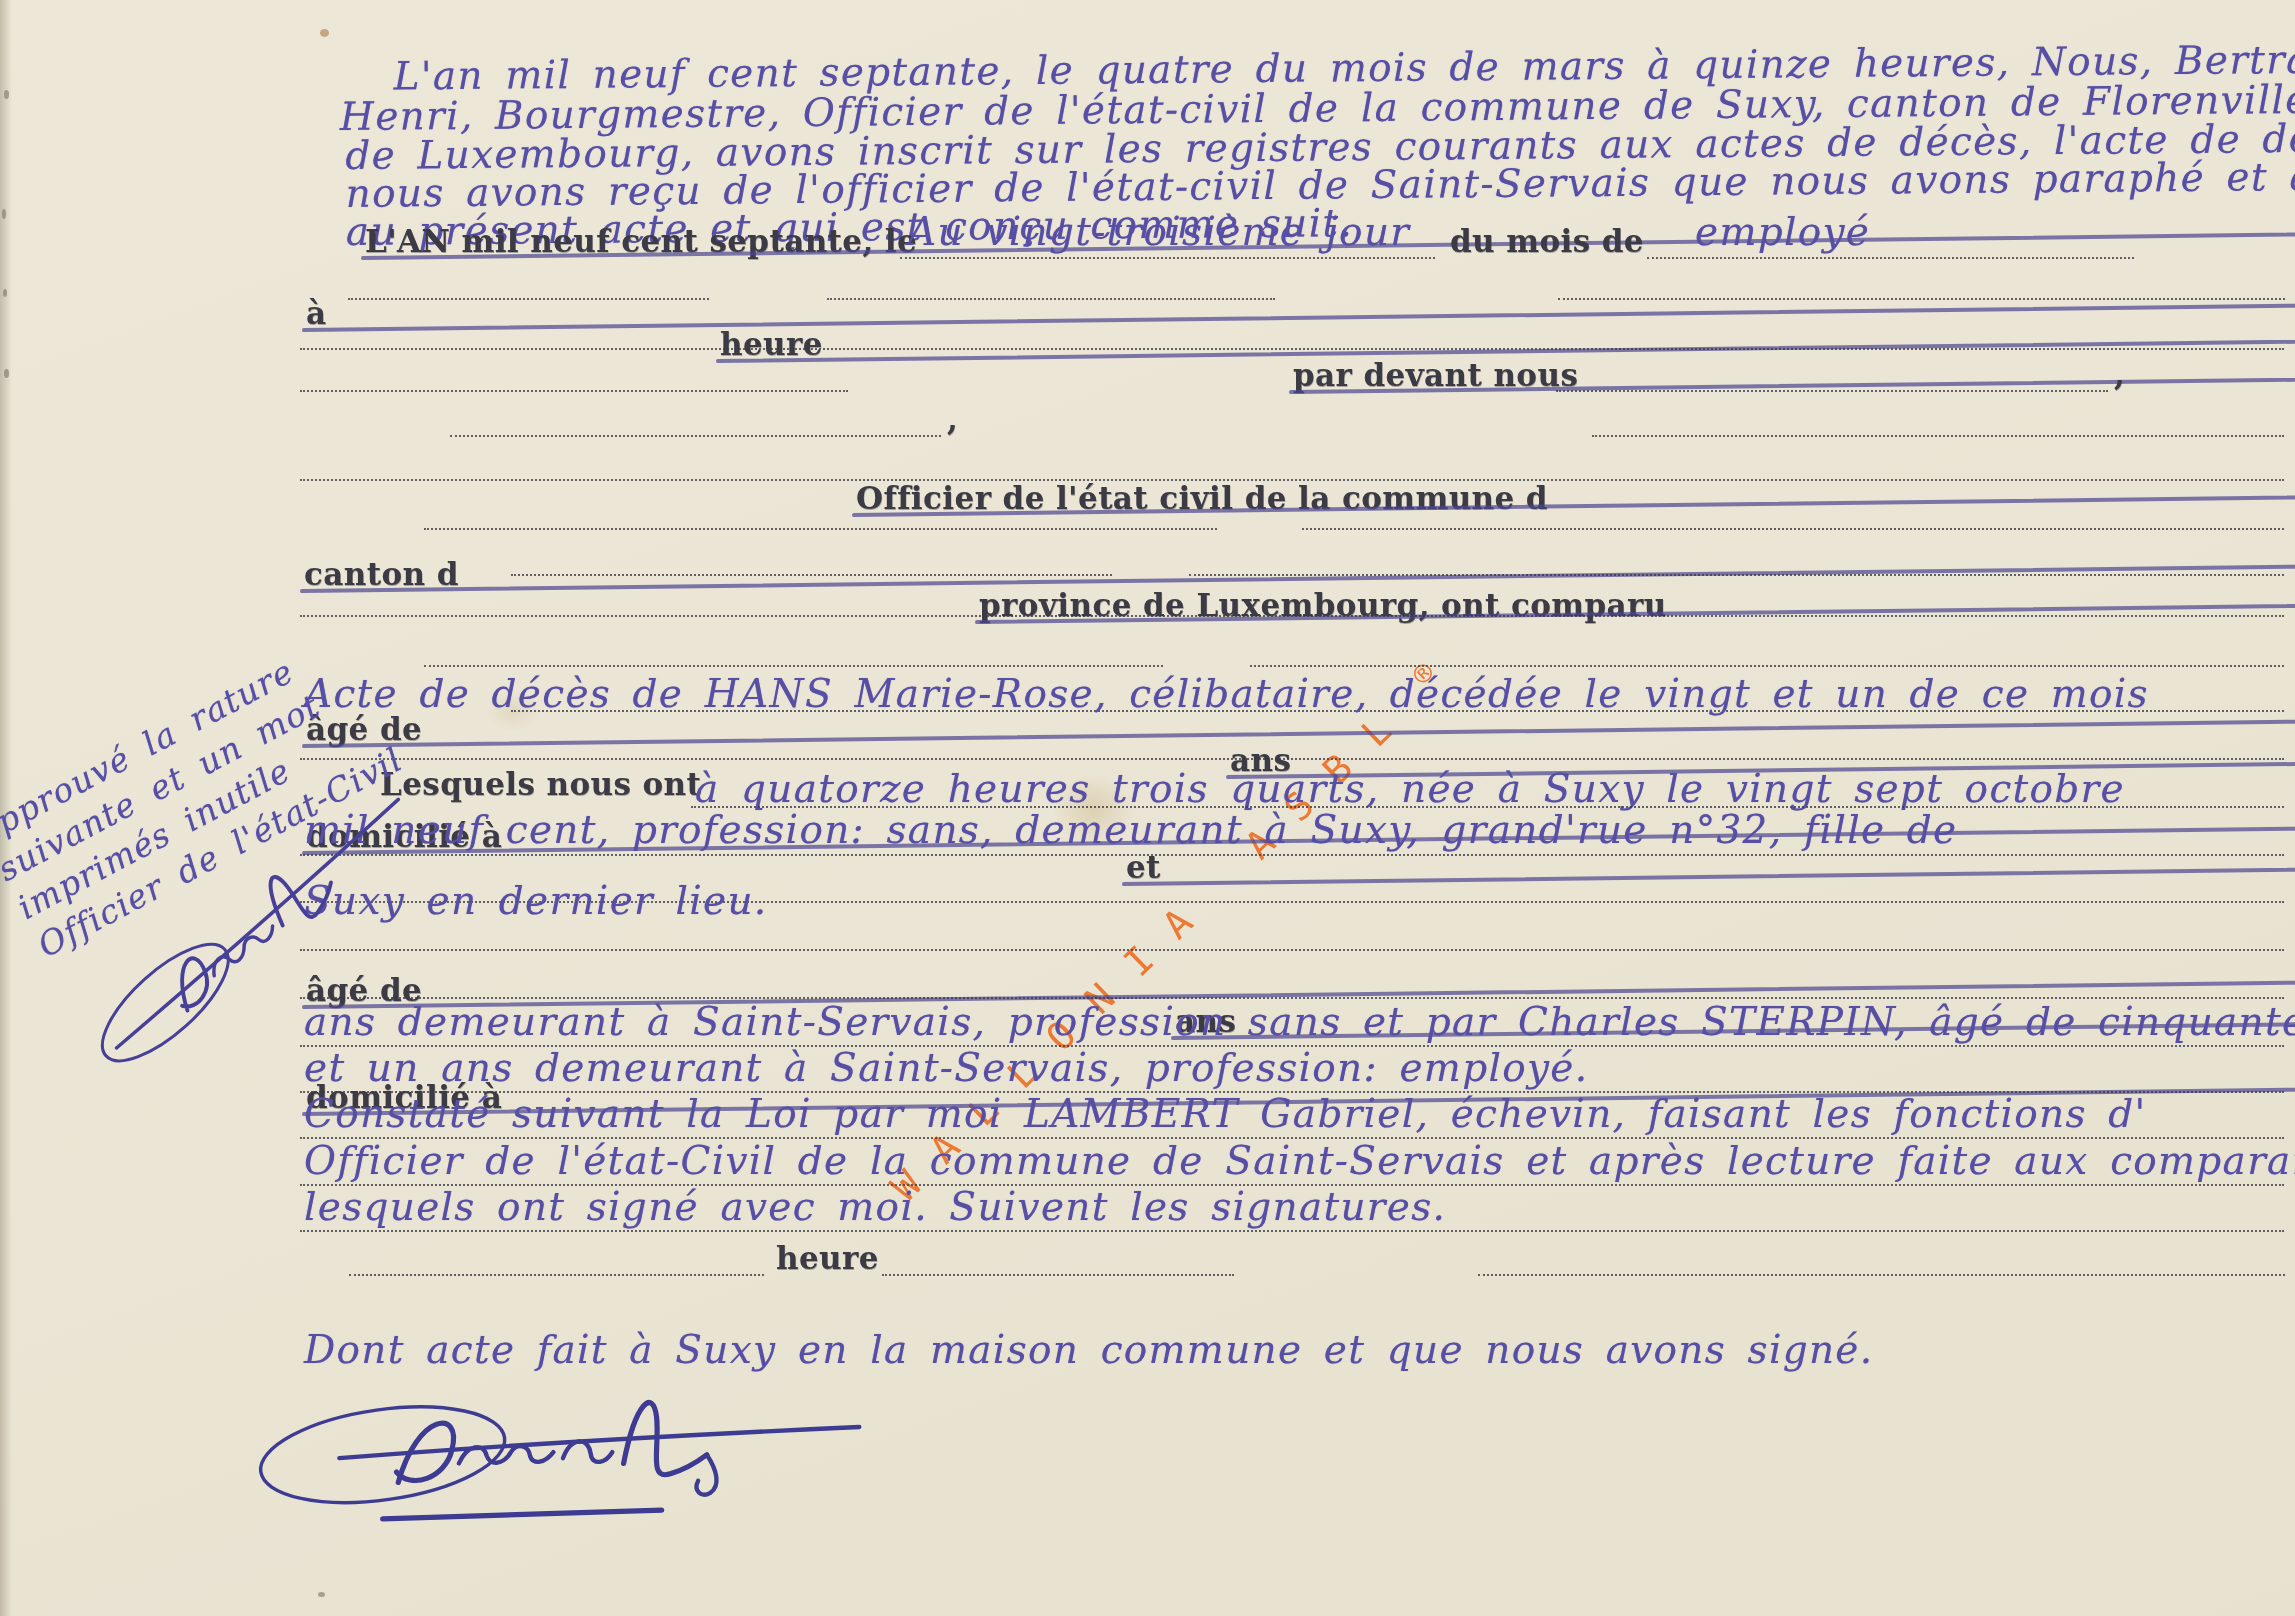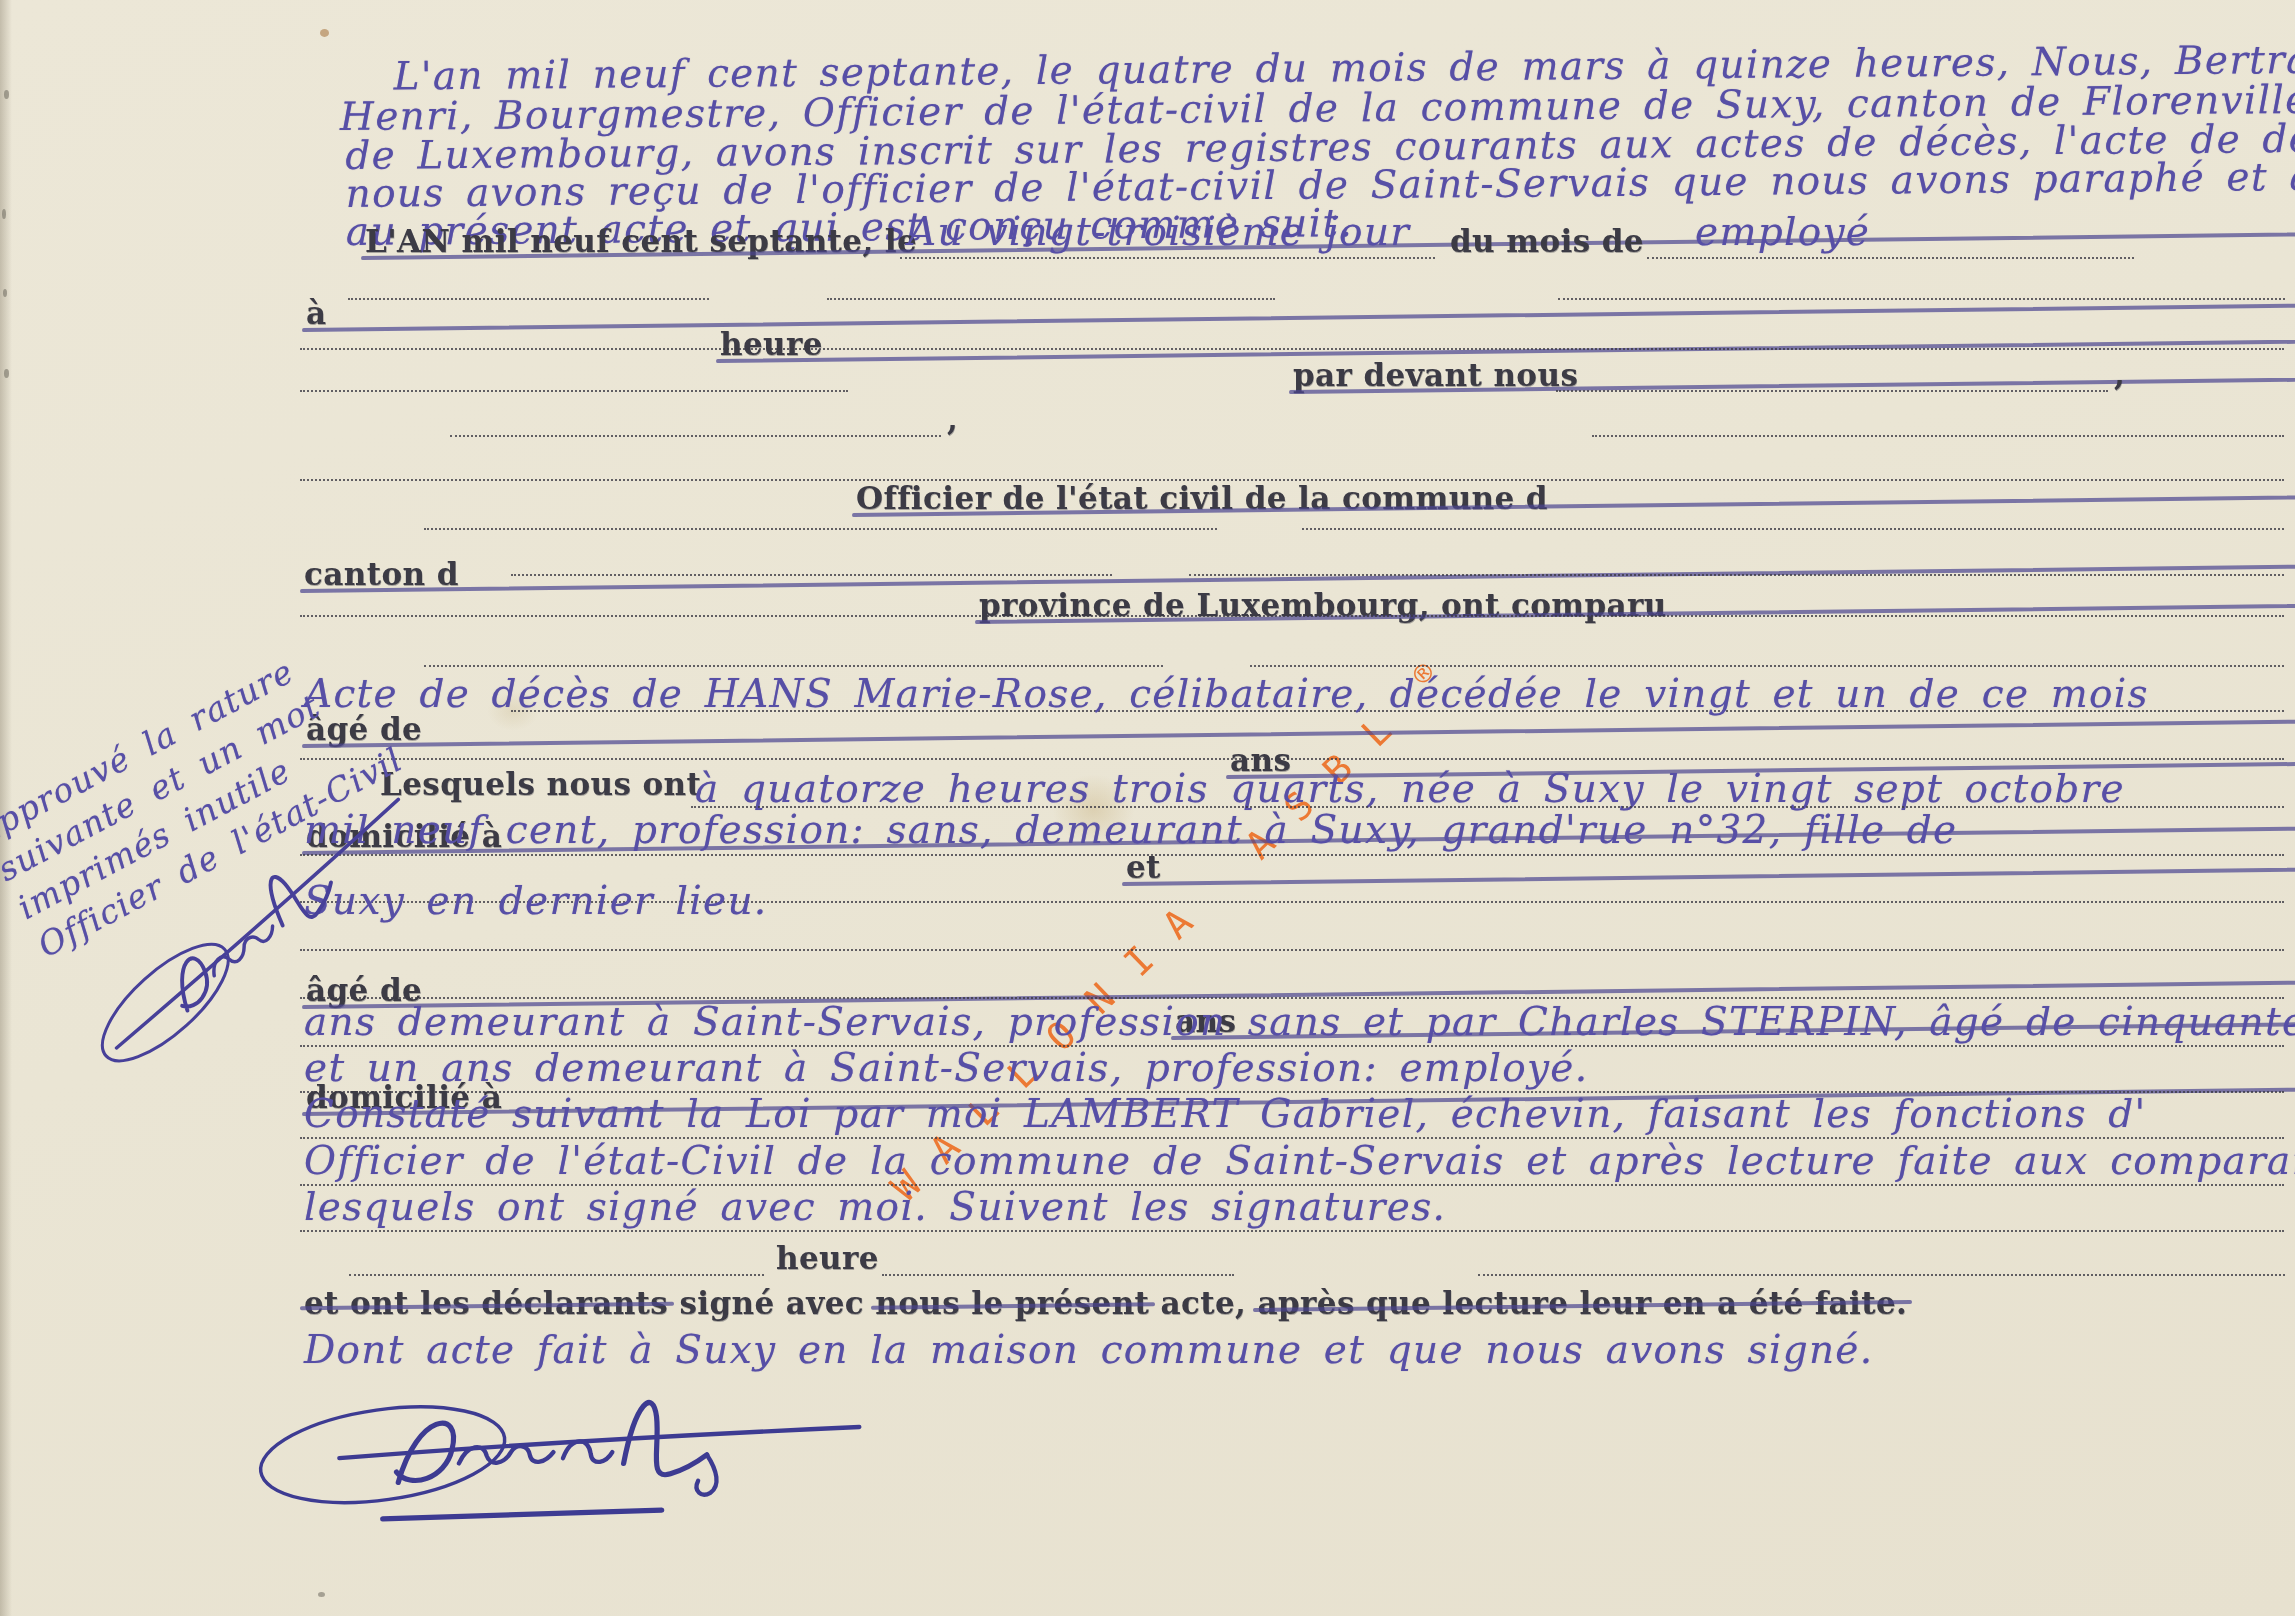--- a/index.html
+++ b/index.html
@@ -149,23 +149,20 @@
 
   <div class="hw" style="left:304px;top:1185px;">lesquels ont signé avec moi. Suivent les signatures.</div>
   <div class="dots" style="left:300px;width:1984px;top:1230px;"></div>
 
   <div class="dots" style="left:349px;width:415px;top:1274px;"></div>
   <div class="print" style="left:776px;top:1243px;">heure</div>
   <div class="dots" style="left:882px;width:352px;top:1274px;"></div>
 
   <div class="dots" style="left:1478px;width:807px;top:1274px;"></div>
 
-  <div class="print" style="left:304px;top:1288px;">
-    <span class="struck">et ont les déclarants</span><span> signé avec </span><span class="struck">nous le présent</span><span> acte, </span><span class="struck">après que lecture leur en a été faite.</span>
-  </div>
 
   <div class="hw" style="left:304px;top:1328px;">Dont acte fait à Suxy en la maison commune et que nous avons signé.</div>
 
   <svg class="sig-svg" style="left:252px;top:1375px;" width="634" height="169" viewBox="0 0 730 195" aria-label="Berhaut">
     <g fill="none" stroke="#3d3b92" stroke-linecap="round">
       <ellipse cx="150" cy="92" rx="142" ry="52" transform="rotate(-8 150 92)" stroke-width="4"></ellipse>
       <path d="M100 96 C 300 80, 520 68, 700 60" stroke-width="5"></path>
       <path d="M168 124 C 190 44, 242 38, 230 86 C 222 120, 182 132, 166 112" stroke-width="6"></path>
       <path d="M238 102 C 248 80, 266 78, 270 93 C 274 106, 290 103, 298 89 C 305 78, 318 81, 320 93 C 323 105, 338 101, 347 89" stroke-width="5"></path>
       <path d="M358 96 C 368 70, 388 72, 390 91 C 392 106, 408 101, 415 89" stroke-width="5"></path>

